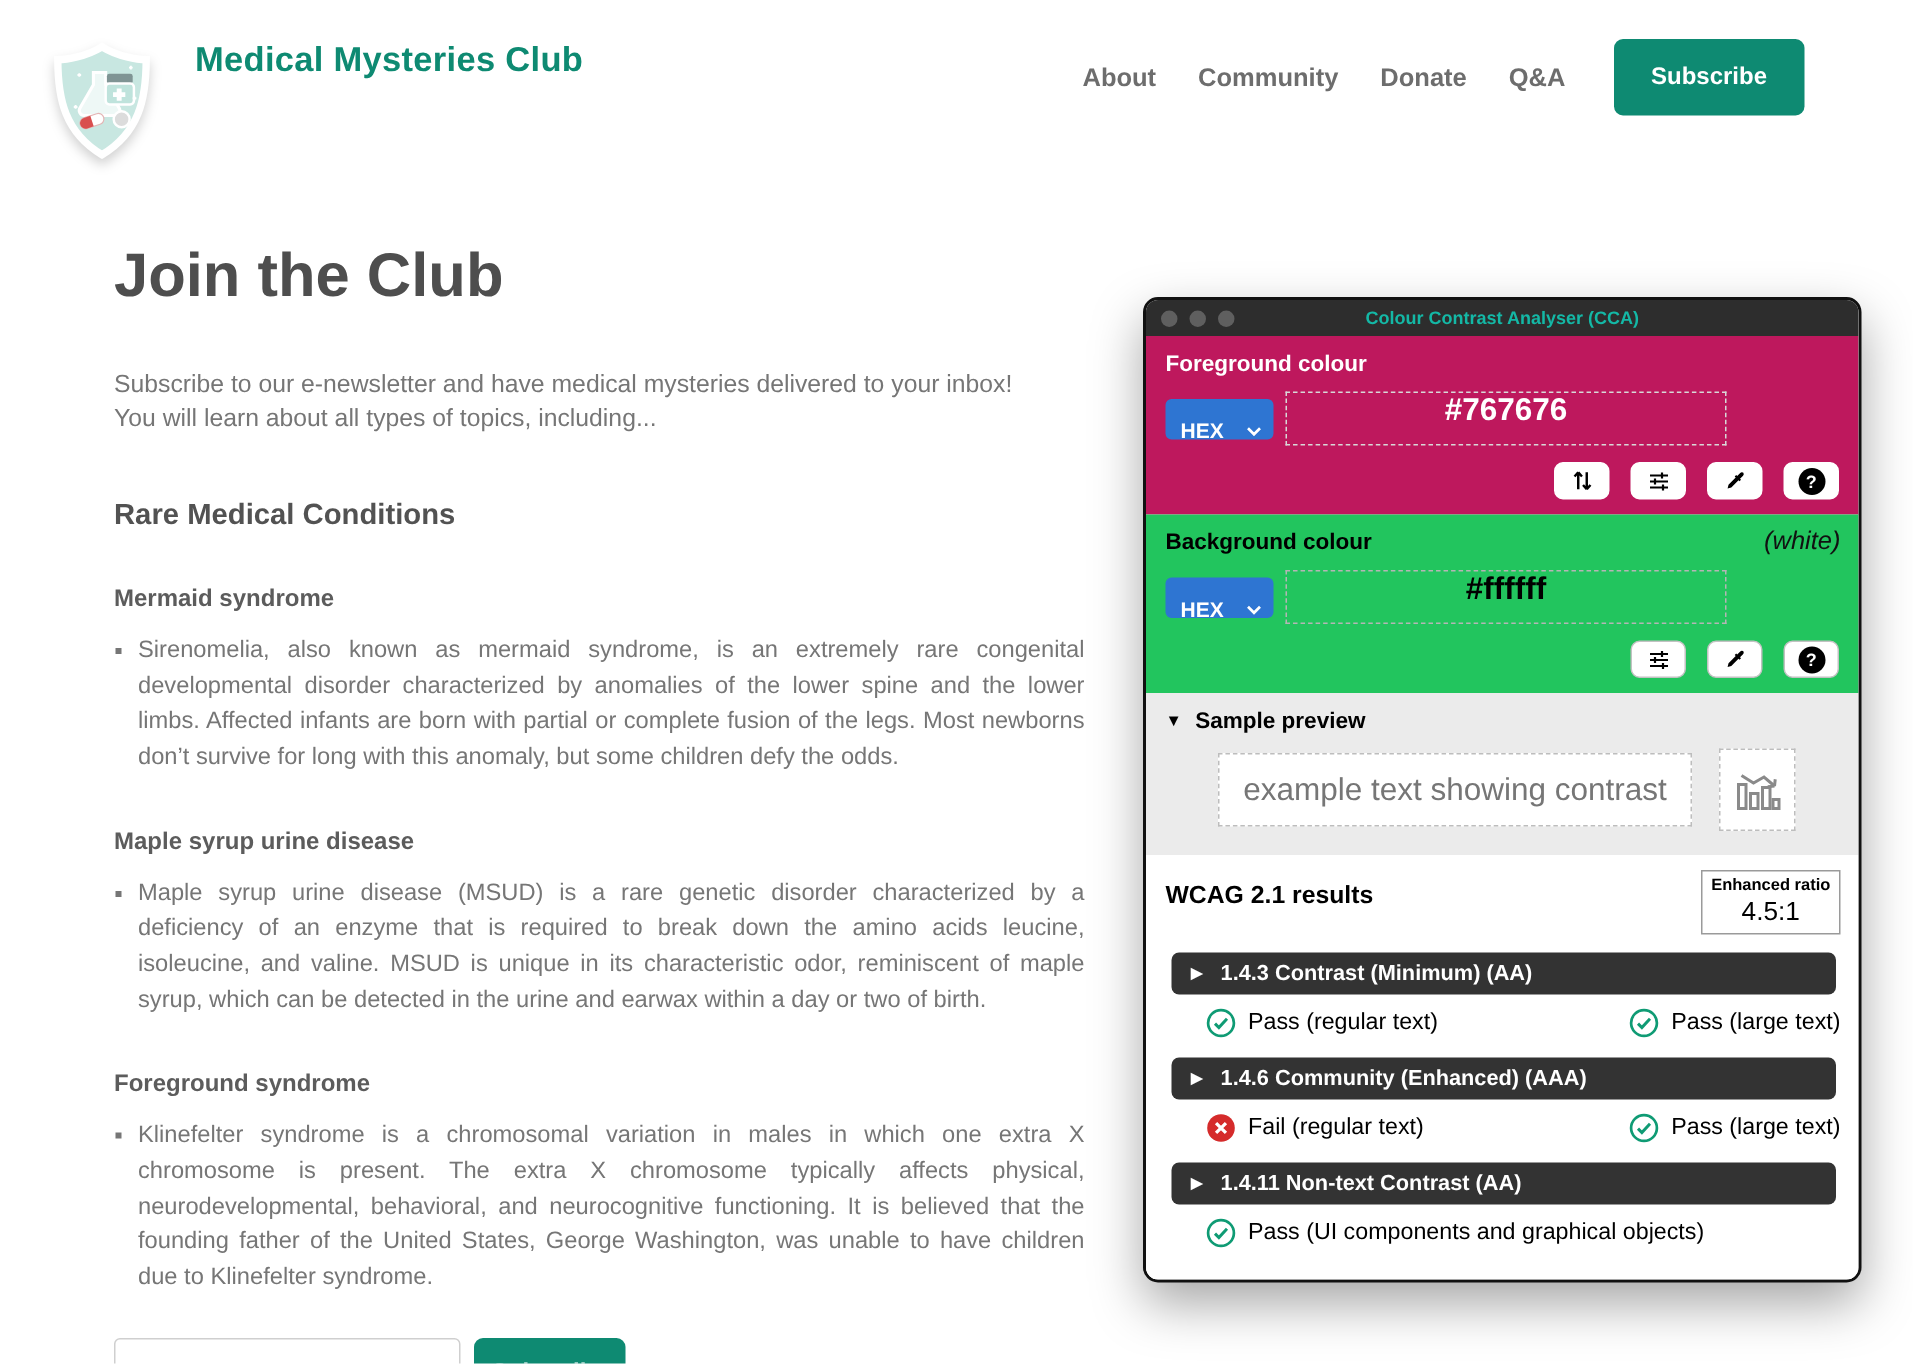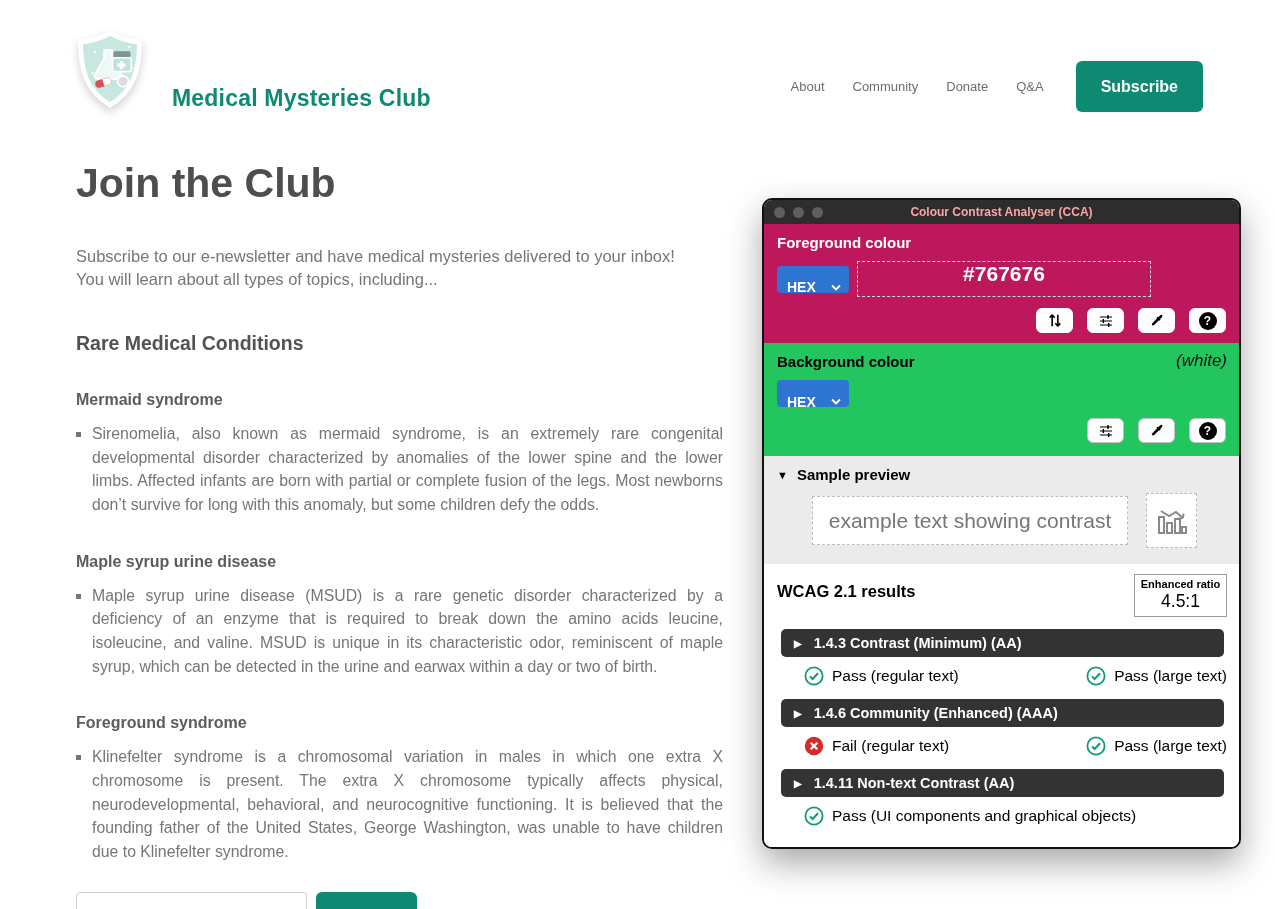--- a/index.html
+++ b/index.html
@@ -6,26 +6,26 @@
   html,body { width:1275px; height:909px; }
   body {
     position: relative;
     background: #ffffff;
     font-family: "Liberation Sans", sans-serif;
     overflow: hidden;
     color: #767676;
   }
 
   
-  .site-header { display:flex; align-items:flex-end; padding: 26px 72px 0 74px; height: 112px; }
+  .site-header { display:flex; align-items:flex-start; padding: 26px 72px 0 32px; height: 112px; }
   .logo-wrap { width:72px; height:84px; }
   .logo-wrap svg { filter: drop-shadow(0 4px 4px rgba(0,0,0,.18)); }
   .brand { margin-left: 26px; font-size: 23px; font-weight: bold; color:#0e8a72; letter-spacing:.2px; }
   .nav { margin-left:auto; display:flex; align-items:center; gap:28px; }
-  .nav a { color:#6d6d6d; font-weight:normal; font-size:13px; text-decoration:none; cursor:pointer; }
+  .nav a { color:#6d6d6d; font-weight:bold; font-size:17px; text-decoration:none; cursor:pointer; }
   .btn-teal {
     background:#0e8a72; color:#fff; border:none; border-radius:6px;
     font-family:"Liberation Sans",sans-serif; font-weight:bold; font-size:16px;
     cursor:pointer;
   }
   .nav .btn-teal { height:51px; padding:0 25px; margin-left:4px; }
 
   
   .main { padding-left:76px; width:770px; }
   .h1 { margin-top:48px; font-size:41px; font-weight:bold; color:#4e4e4e; }
@@ -46,21 +46,21 @@
   
   .cca {
     position:absolute; left:762px; top:198px; width:479px;
     border:2px solid #111; border-radius:10px; overflow:hidden;
     background:#fff; box-shadow:0 14px 34px rgba(0,0,0,.35);
     font-family:"Liberation Sans",sans-serif; color:#000;
   }
   .cca-titlebar { height:24px; background:#2d2d2d; position:relative; display:flex; align-items:center; justify-content:center; }
   .tl-dots { position:absolute; left:10px; top:7px; display:flex; gap:8px; }
   .tl-dots span { width:11px; height:11px; border-radius:50%; background:#5f5f5f; cursor:pointer; }
-  .cca-title { color:#fca5a5; font-size:12px; font-weight:bold; }
+  .cca-title { color:#14b8a6; font-size:12px; font-weight:bold; }
 
   .cca-section { padding:10px 12px 10px 13px; }
   .sec-fg { background:#be185d; min-height:118px; }
   .sec-bg { background:#22c55e; min-height:113px; position:relative; }
   .sec-preview { background:#ebebeb; min-height:108px; }
   .sec-results { background:#ffffff; padding-bottom:12px; }
 
   .sec-label { font-size:15px; font-weight:bold; }
   .sec-fg .sec-label { color:#fff; }
   .white-note { position:absolute; right:12px; top:8px; font-size:17px; font-style:italic; color:#111; }
@@ -226,20 +226,21 @@
   <div class="cca-section sec-bg">
     <div class="sec-label">Background colour</div>
     <span class="white-note">(white)</span>
     <div class="hex-row">
       <button class="hex-select">
         <span>HEX</span>
         <svg class="chev" width="10" height="7" viewBox="0 0 10 7">
             <path d="M1 1.5 L5 5.5 L9 1.5" stroke="#fff" stroke-width="1.8" fill="none"></path>
           </svg>
       </button>
+      <div class="hex-input">#ffffff</div>
     </div>
     <div class="icon-row">
       <button class="icon-btn">
         <svg width="18" height="16" viewBox="0 0 24 24" fill="none">
           <path d="M3 6 H21 M3 12 H21 M3 18 H21" stroke-width="1.8"></path>
           <path d="M15 3 V9 M8 9 V15 M16 15 V21" stroke-width="2.2"></path>
         </svg>
       </button>
       <button class="icon-btn">
         <svg width="16" height="16" viewBox="0 0 24 24">

